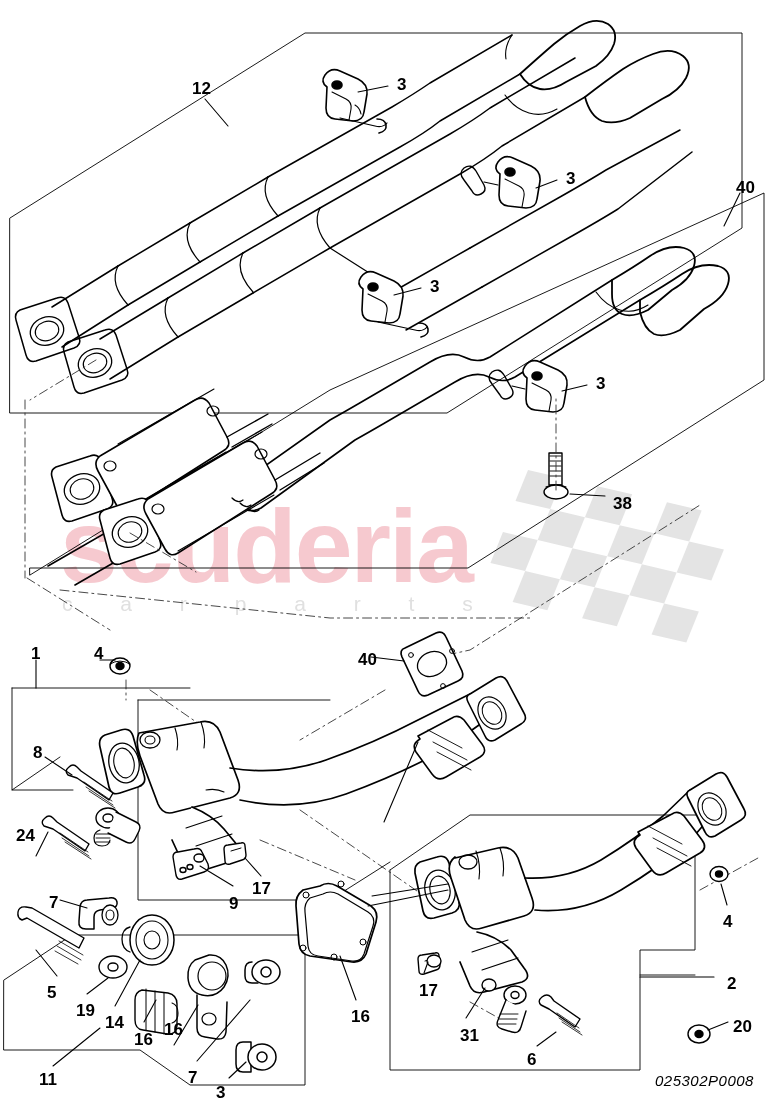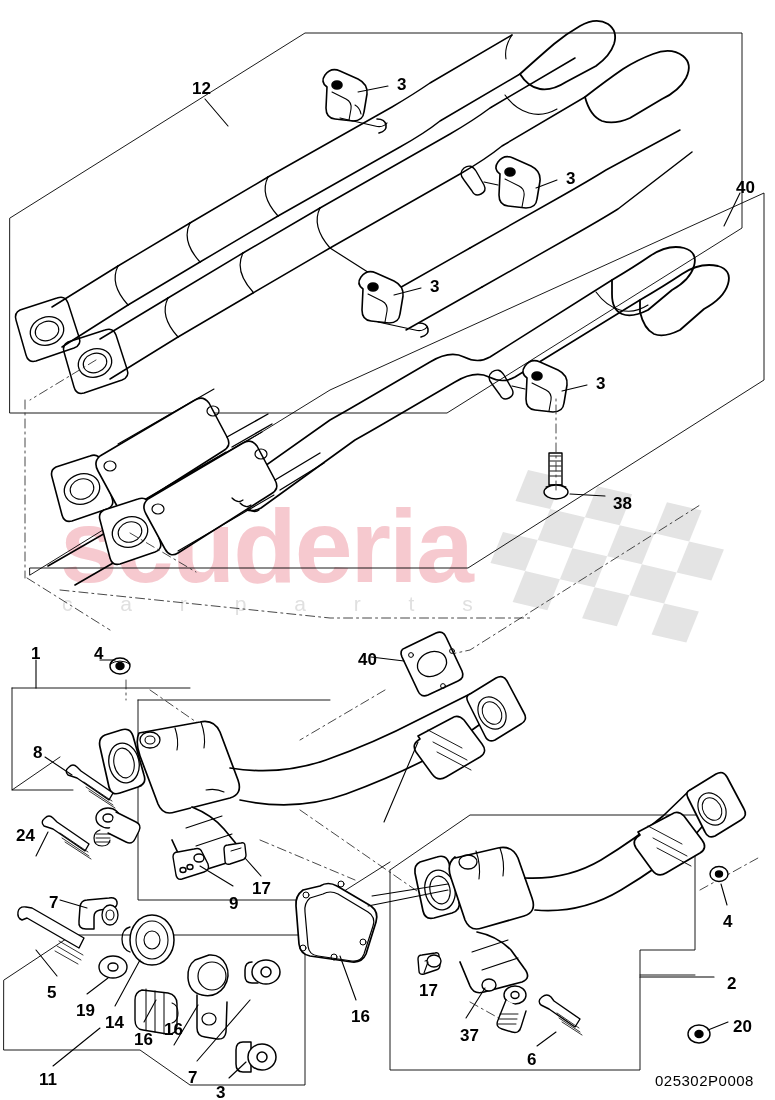--- a/index.html
+++ b/index.html
@@ -10,21 +10,21 @@
   }
   #stage{position:absolute;left:0;top:0;width:775px;height:1100px;}
   #stage svg{position:absolute;left:0;top:0;}
   .lbl{
     position:absolute;font-family:"Liberation Sans", sans-serif;
     font-weight:bold;font-size:17px;color:#000;
     line-height:1;white-space:nowrap;user-select:none;
   }
   .code{
     position:absolute;font-family:"Liberation Sans", sans-serif;
-    font-weight:normal;font-size:15px;color:#000;letter-spacing:0.5px;
+    font-weight:normal;font-size:15px;color:#000;letter-spacing:0.5px;font-style:italic;
   }
   .wm-word{
     position:absolute;font-family:"Liberation Sans", sans-serif;
     font-weight:bold;white-space:nowrap;user-select:none;
   }
 </style>
 </head>
 <body>
 
 <div id="stage">
@@ -469,21 +469,21 @@
   <div class="lbl" style="left:229px;top:895px">9</div>
   <div class="lbl" style="left:49px;top:894px">7</div>
   <div class="lbl" style="left:723px;top:913px">4</div>
   <div class="lbl" style="left:47px;top:984px">5</div>
   <div class="lbl" style="left:76px;top:1002px">19</div>
   <div class="lbl" style="left:105px;top:1014px">14</div>
   <div class="lbl" style="left:351px;top:1008px">16</div>
   <div class="lbl" style="left:134px;top:1031px">16</div>
   <div class="lbl" style="left:419px;top:982px">17</div>
   <div class="lbl" style="left:164px;top:1021px">16</div>
-  <div class="lbl" style="left:460px;top:1027px">37</div>
+  <div class="lbl" style="left:460px;top:1027px">31</div>
   <div class="lbl" style="left:188px;top:1069px">7</div>
   <div class="lbl" style="left:727px;top:975px">2</div>
   <div class="lbl" style="left:733px;top:1018px">20</div>
   <div class="lbl" style="left:39px;top:1071px">11</div>
   <div class="lbl" style="left:527px;top:1051px">6</div>
   <div class="lbl" style="left:216px;top:1084px">3</div>
 
   <div class="code" style="left:655px;top:1072px">025302P0008</div>
 
 </div>

